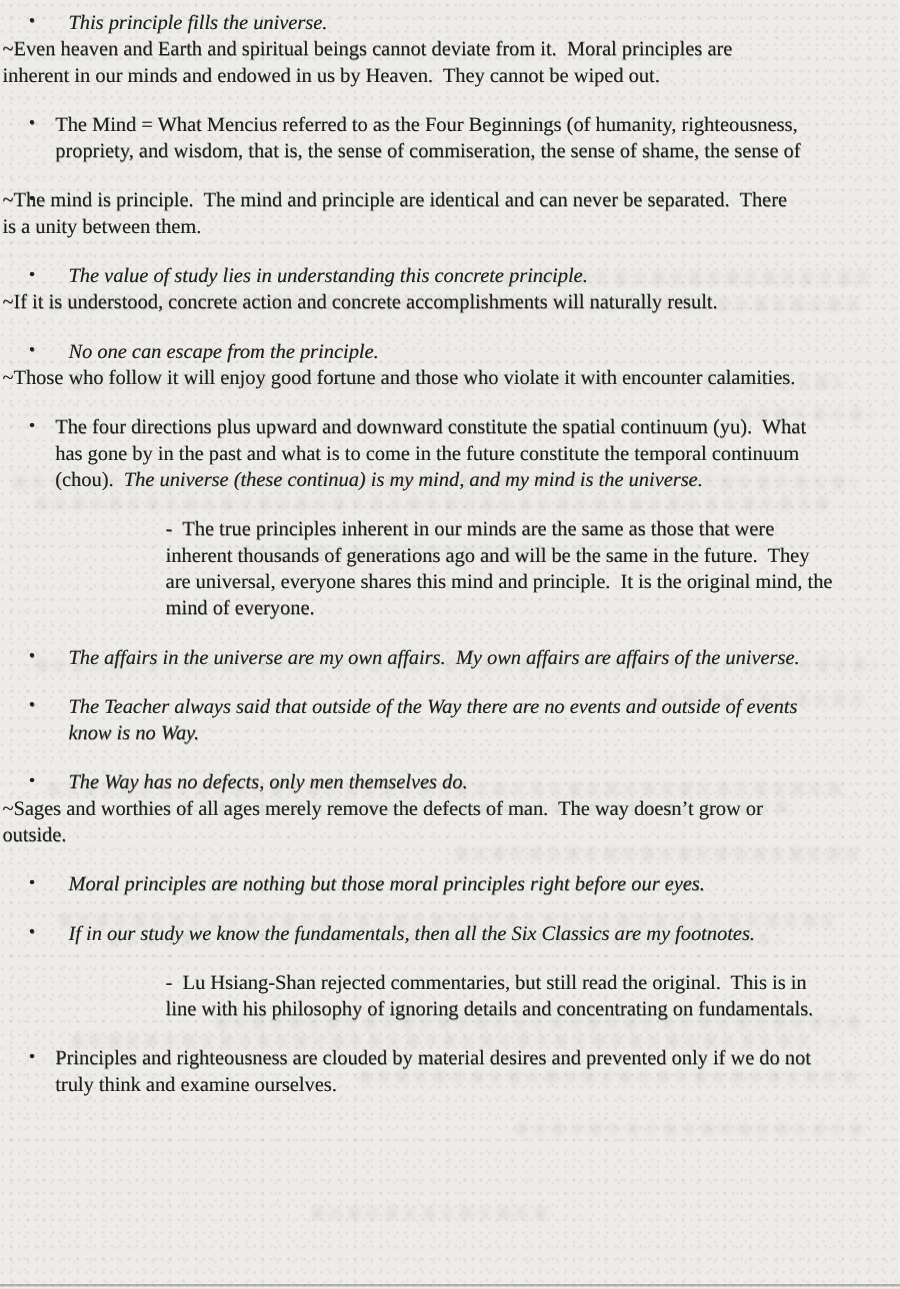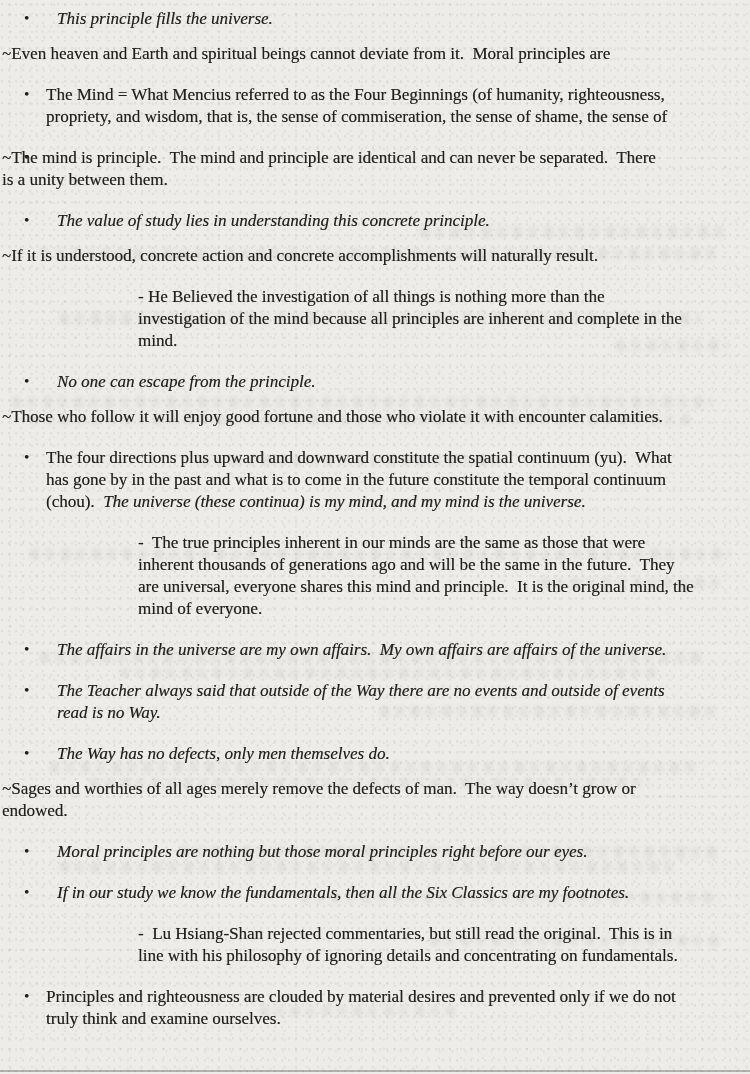--- a/index.html
+++ b/index.html
@@ -15,21 +15,21 @@
     background:
       radial-gradient(circle at 30% 40%, rgba(70,70,70,0.08) 0 1px, transparent 1.4px) 0 0/7px 11px,
       radial-gradient(circle at 70% 20%, rgba(70,70,70,0.07) 0 1px, transparent 1.4px) 2px 3px/11px 9px,
       radial-gradient(circle at 50% 80%, rgba(70,70,70,0.05) 0 1.2px, transparent 1.6px) 4px 1px/13px 17px,
       #edecE8;
     text-shadow:0.3px 0.3px 0.4px rgba(45,45,45,0.55);
   }
   .doc{position:relative;z-index:2;}
   .block{margin:19px 0 0;white-space:pre-wrap;}
   .block.first{margin-top:0;}
-  .block.note{margin-top:13px;}
+  .block.note{margin-top:0;}
   .block.bullet{position:relative;padding-left:44px;}
   .block.bullet.ital{padding-left:55px;font-style:italic;}
   .block.sub{margin-left:136px;margin-top:19px;}
   .glyph{
     position:absolute;left:22px;top:-1px;
     font-size:15px;font-style:normal;
   }
   .seg.i{font-style:italic;}
   
   .ghost{
@@ -68,33 +68,32 @@
   <div class="ghost" style="left:90px;top:778px;width:560px;height:10px;"></div>
   <div class="ghost" style="left:180px;top:846px;width:540px;height:12px;"></div>
   <div class="ghost" style="left:60px;top:862px;width:620px;height:11px;"></div>
   <div class="ghost" style="left:300px;top:892px;width:420px;height:11px;"></div>
   <div class="ghost" style="left:430px;top:936px;width:290px;height:10px;"></div>
   <div class="ghost" style="left:260px;top:1006px;width:200px;height:10px;"></div>
   <div class="edge-line"></div>
 
   <div class="doc" id="doc">
       <p class="block bullet first ital"><span class="glyph">•</span><span class="seg i">This principle fills the universe.</span></p>
-      <p class="block note"><span class="seg">~Even heaven and Earth and spiritual beings cannot deviate from it.  Moral principles are</span><br></p>
+      <p class="block note"><span class="seg">~Even heaven and Earth and spiritual beings cannot deviate from it.  Moral principles are</span><br><span class="seg">inherent in our minds and endowed in us by Heaven.  They cannot be wiped out.</span></p>
       <p class="block bullet"><span class="glyph">•</span><span class="seg">The Mind = What Mencius referred to as the Four Beginnings (of humanity, righteousness,</span><br><span class="seg">propriety, and wisdom, that is, the sense of commiseration, the sense of shame, the sense of</span><br></p>
       <p class="block bullet ital"><span class="glyph">•</span></p>
       <p class="block note"><span class="seg">~The mind is principle.  The mind and principle are identical and can never be separated.  There</span><br><span class="seg">is a unity between them.</span></p>
       <p class="block bullet ital"><span class="glyph">•</span><span class="seg i">The value of study lies in understanding this concrete principle.</span></p>
       <p class="block note"><span class="seg">~If it is understood, concrete action and concrete accomplishments will naturally result.</span></p>
-      <p class="block sub"><span class="seg">- He Believed the investigation of all things is nothing more than the</span><br><span class="seg">investigation of the mind because all principles are inherent and complete in the</span><br><span class="seg">mind.</span></p>
       <p class="block bullet ital"><span class="glyph">•</span><span class="seg i">No one can escape from the principle.</span></p>
       <p class="block note"><span class="seg">~Those who follow it will enjoy good fortune and those who violate it with encounter calamities.</span></p>
       <p class="block bullet"><span class="glyph">•</span><span class="seg">The four directions plus upward and downward constitute the spatial continuum (yu).  What</span><br><span class="seg">has gone by in the past and what is to come in the future constitute the temporal continuum</span><br><span class="seg">(chou).  </span><span class="seg i">The universe (these continua) is my mind, and my mind is the universe.</span></p>
       <p class="block sub"><span class="seg">-  The true principles inherent in our minds are the same as those that were</span><br><span class="seg">inherent thousands of generations ago and will be the same in the future.  They</span><br><span class="seg">are universal, everyone shares this mind and principle.  It is the original mind, the</span><br><span class="seg">mind of everyone.</span></p>
       <p class="block bullet ital"><span class="glyph">•</span><span class="seg i">The affairs in the universe are my own affairs.  My own affairs are affairs of the universe.</span></p>
-      <p class="block bullet ital"><span class="glyph">•</span><span class="seg i">The Teacher always said that outside of the Way there are no events and outside of events</span><br><span class="seg i">read is no Way.</span></p>
+      <p class="block bullet ital"><span class="glyph">•</span><span class="seg i">The Teacher always said that outside of the Way there are no events and outside of events</span><br><span class="seg i">know is no Way.</span></p>
       <p class="block bullet ital"><span class="glyph">•</span><span class="seg i">The Way has no defects, only men themselves do.</span></p>
-      <p class="block note"><span class="seg">~Sages and worthies of all ages merely remove the defects of man.  The way doesn’t grow or</span><br><span class="seg">endowed.</span></p>
+      <p class="block note"><span class="seg">~Sages and worthies of all ages merely remove the defects of man.  The way doesn’t grow or</span><br><span class="seg">outside.</span></p>
       <p class="block bullet ital"><span class="glyph">•</span><span class="seg i">Moral principles are nothing but those moral principles right before our eyes.</span></p>
       <p class="block bullet ital"><span class="glyph">•</span><span class="seg i">If in our study we know the fundamentals, then all the Six Classics are my footnotes.</span></p>
       <p class="block sub"><span class="seg">-  Lu Hsiang-Shan rejected commentaries, but still read the original.  This is in</span><br><span class="seg">line with his philosophy of ignoring details and concentrating on fundamentals.</span></p>
       <p class="block bullet"><span class="glyph">•</span><span class="seg">Principles and righteousness are clouded by material desires and prevented only if we do not</span><br><span class="seg">truly think and examine ourselves.</span></p>
     </div>
 </div>
 
 </body></html>

